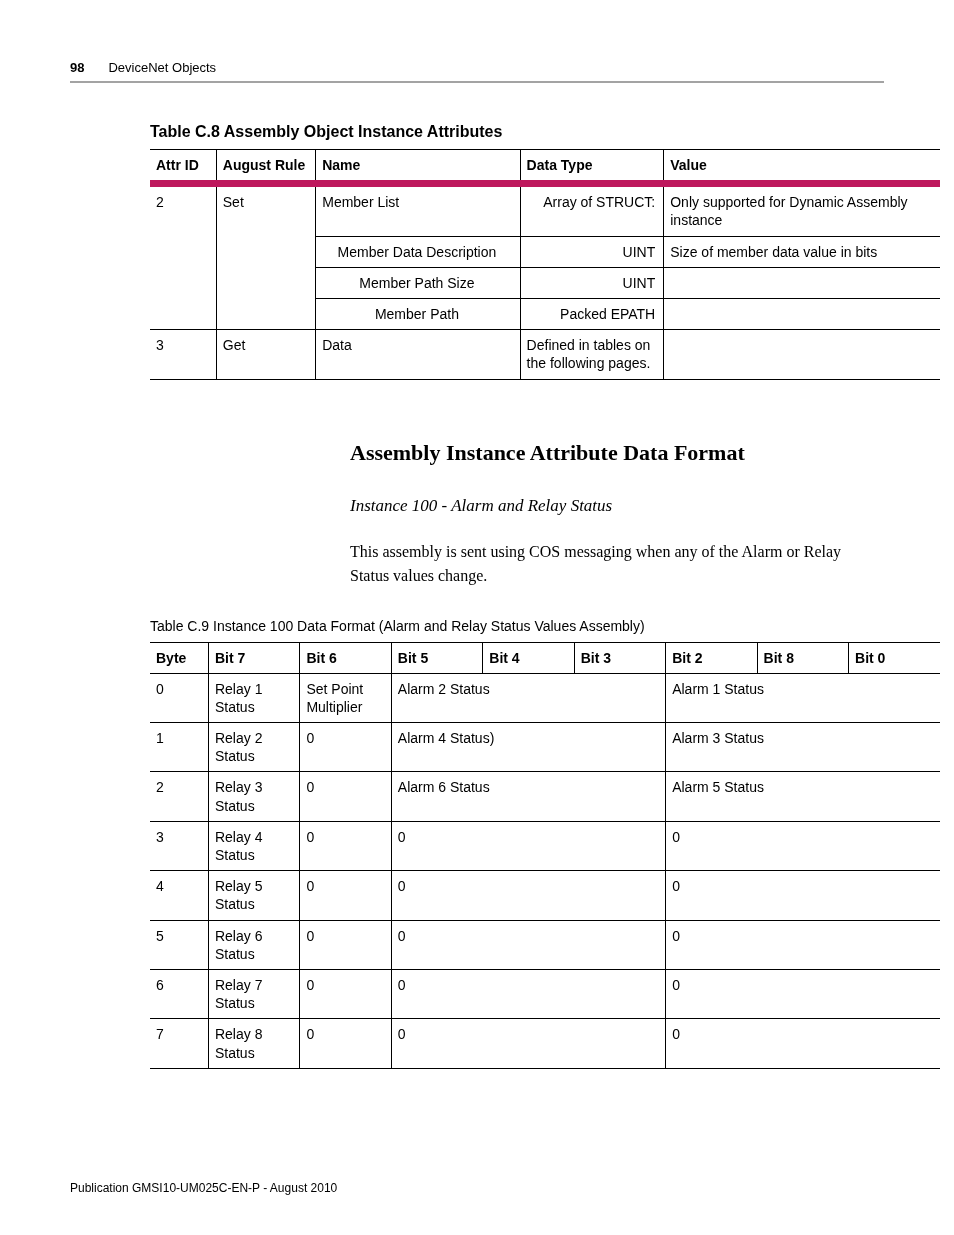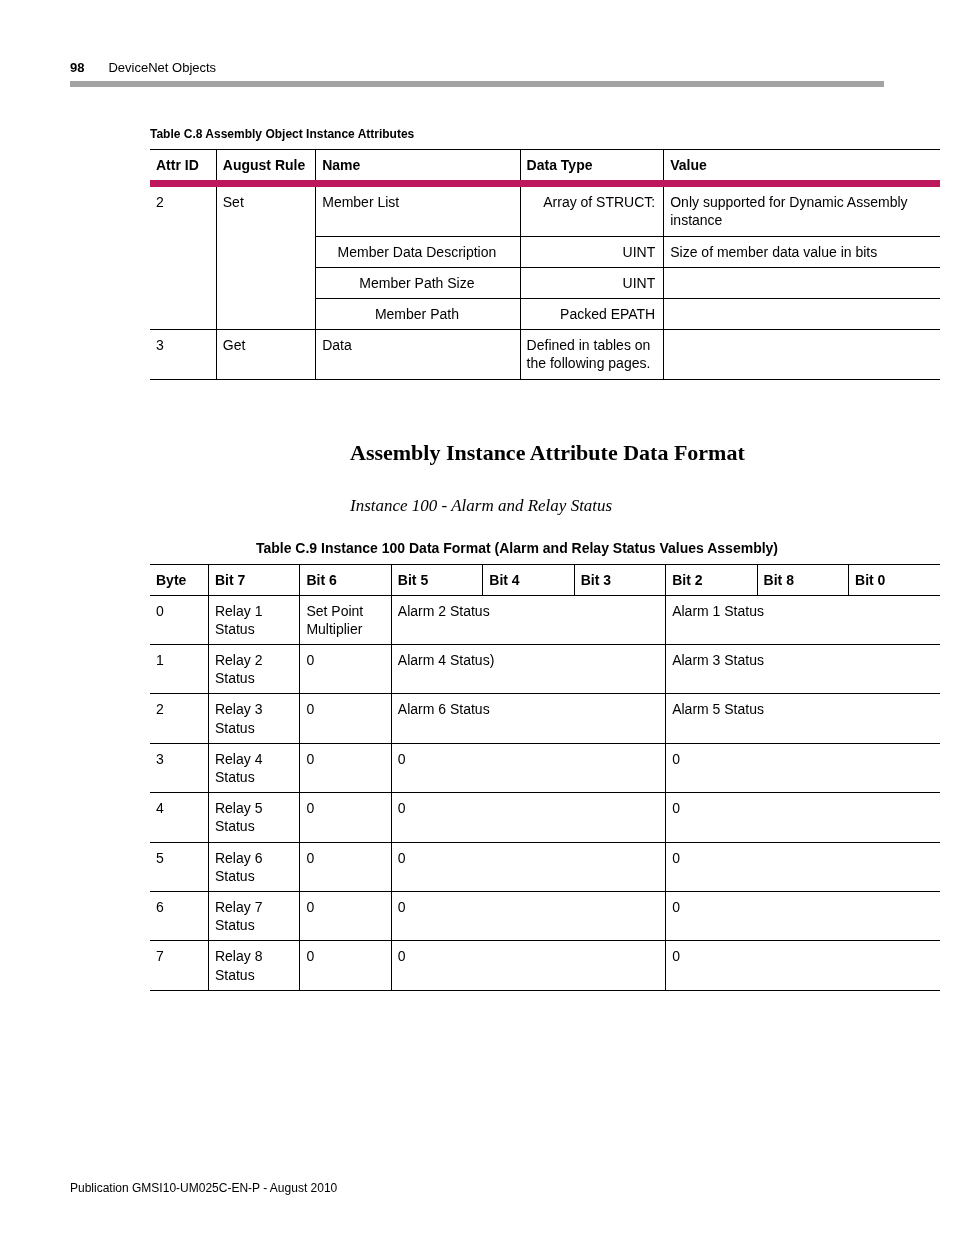--- a/index.html
+++ b/index.html
@@ -14,45 +14,44 @@
   }
   .page {
     padding: 60px 70px 40px 70px;
     position: relative;
     height: 100%;
     box-sizing: border-box;
   }
   .header-line {
     display: flex;
     align-items: baseline;
-    border-bottom: 6px solid #a3a3a3;
+    border-bottom: 2px solid #a3a3a3;
     padding-bottom: 6px;
     margin-bottom: 40px;
   }
   .header-page-num {
     font-size: 13px;
     font-weight: bold;
     margin-right: 24px;
   }
   .header-section {
     font-size: 13px;
   }
   .table-caption {
-    font-size: 12px;
+    font-size: 16px;
     font-weight: bold;
     margin-left: 80px;
     margin-bottom: 8px;
   }
   .bits-caption {
     font-size: 14px;
-    font-weight: bold;
+    font-weight: normal;
     margin-left: 80px;
     margin-bottom: 8px;
     margin-top: 8px;
-    text-align: center;
   }
   table {
     border-collapse: collapse;
     font-size: 14px;
     margin-left: 80px;
     width: 790px;
     table-layout: fixed;
   }
   th, td {
     text-align: left;
@@ -188,20 +187,21 @@
         <td class="vline">Get</td>
         <td class="vline">Data</td>
         <td class="vline" style="text-align:left">Defined in tables on the following pages.</td>
         <td></td>
       </tr>
     </tbody>
   </table>
 
   <div class="heading">Assembly Instance Attribute Data Format</div>
   <div class="subheading">Instance 100 - Alarm and Relay Status</div>
+  <div class="body-text">This assembly is sent using COS messaging when any of the Alarm or Relay Status values change.</div>
 
   <div class="bits-caption">Table C.9 Instance 100 Data Format (Alarm and Relay Status Values Assembly)</div>
 
   <table class="bits">
     <colgroup>
       <col style="width:55px">
       <col style="width:86px">
       <col style="width:86px">
       <col style="width:86px">
       <col style="width:86px">

